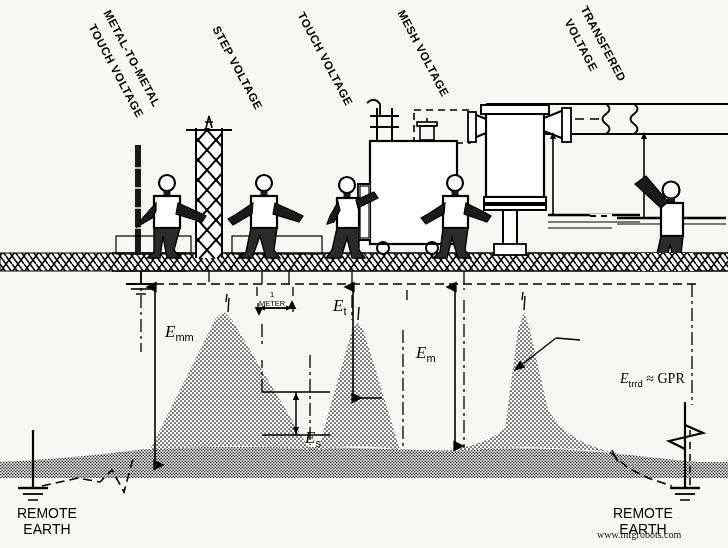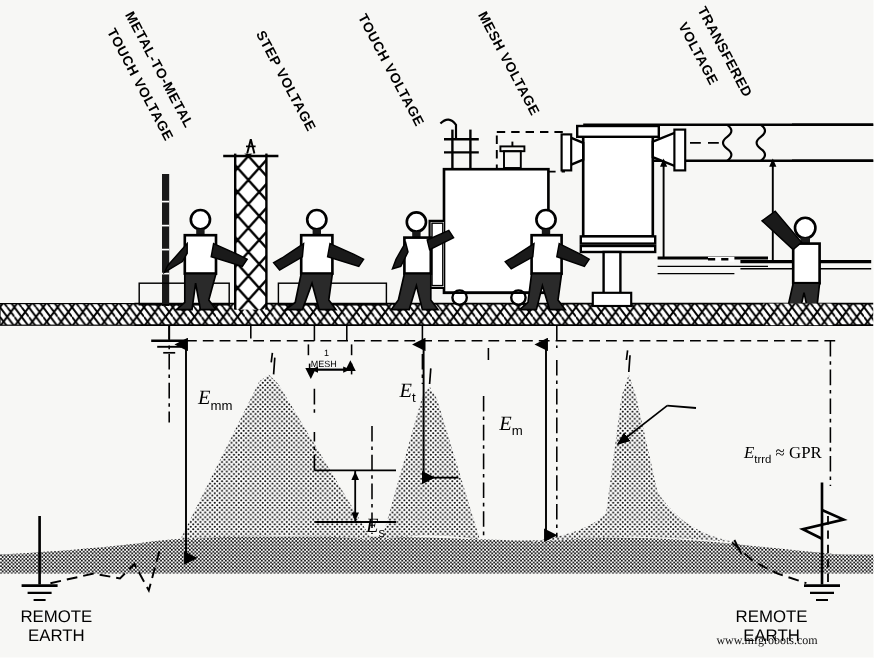--- a/index.html
+++ b/index.html
@@ -390,34 +390,34 @@
 
   <div class="rot-label" style="left:406px; top:8px; transform: rotate(62deg);">MESH VOLTAGE</div>
 
   <div class="rot-label" style="left:589px; top:4px; transform: rotate(62deg);">TRANSFERED</div>
   <div class="rot-label" style="left:573px; top:17px; transform: rotate(62deg);">VOLTAGE</div>
 
   <div class="e-label" style="left:165px; top:322px;">
     <span>E</span><sub>mm</sub>
   </div>
 
-  <div class="e-label" style="left:333px; top:316px;">
+  <div class="e-label" style="left:333px; top:296px;">
     <span>E</span><sub>t</sub>
   </div>
 
   <div class="e-label" style="left:416px; top:343px;">
     <span>E</span><sub>m</sub>
   </div>
 
   <div class="e-label" style="left:305px; top:404px;margin-top:24px;">
     <span>E</span><sub>s</sub>
   </div>
 
   <div class="meter-label" style="left:270px; top:290px;">1</div>
-  <div class="meter-label" style="left:259px; top:299px;">MESH</div>
+  <div class="meter-label" style="left:259px; top:299px;">METER</div>
 
 
   <div class="gpr-label" style="left:620px; top:371px;">
     <span class="ital">E</span><sub>trrd</sub>
     <span>≈</span>
     <span>GPR</span>
   </div>
 
   <div class="flat-label" style="left:17px; top:505px; text-align:center;">
     <div>REMOTE</div>

